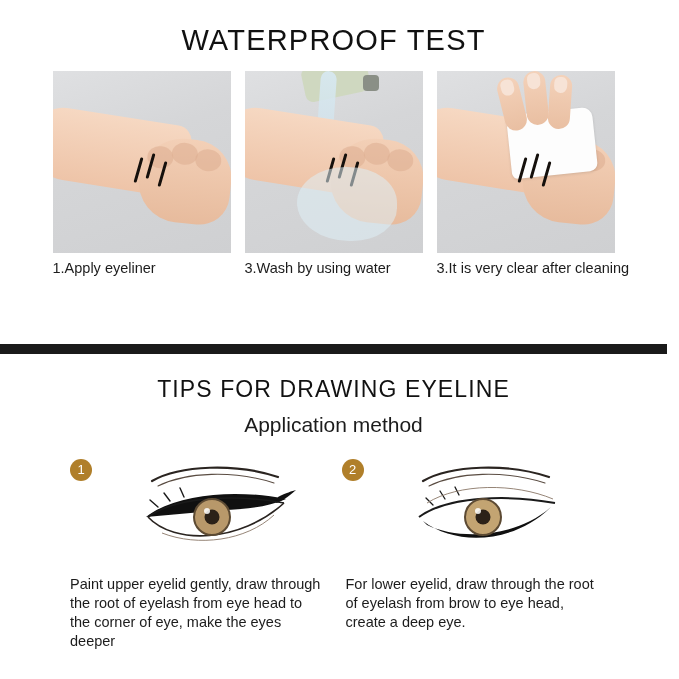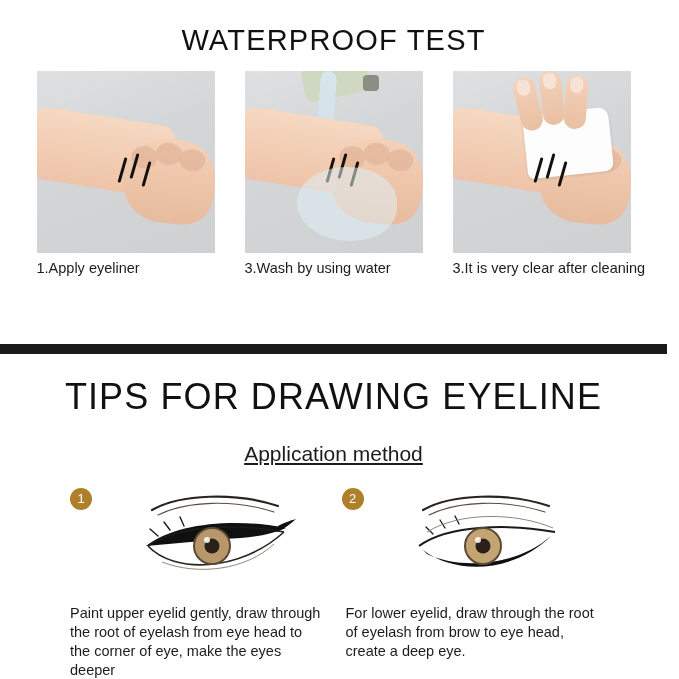--- a/index.html
+++ b/index.html
@@ -40,21 +40,21 @@
     text-align: center;
     font-size: 15.5px;
     color: #1c1c1c;
     margin: 0 0 16px 0;
     padding: 0 26px;
     font-weight: 400;
   }
   .photo-row {
     display: flex;
     justify-content: center;
-    gap: 30px;
+    gap: 14px;
     padding: 0 44px;
     box-sizing: border-box;
   }
   .photo-col {
     width: 178px;
   }
   .photo {
     position: relative;
     width: 178px;
     height: 182px;
@@ -177,33 +177,32 @@
     background: #1a1a1a;
     margin-top: 4px;
   }
 
   
   .section-two {
     padding-top: 22px;
   }
   .headline2 {
     text-align: center;
-    font-size: 36px;
+    font-size: 23px;
     letter-spacing: 1.1px;
     font-weight: 400;
-    margin: 0 0 24px 0;
+    margin: 0 0 10px 0;
     color: #111;
   }
   .subhead2 {
     text-align: center;
     font-size: 21px;
     font-weight: 400;
     margin: 0 0 18px 0;
     color: #1c1c1c;
-    text-decoration: underline;
   }
   .tips-row {
     display: flex;
     justify-content: center;
     gap: 16px;
     padding: 0 70px;
     box-sizing: border-box;
   }
   .tip {
     width: 262px;

